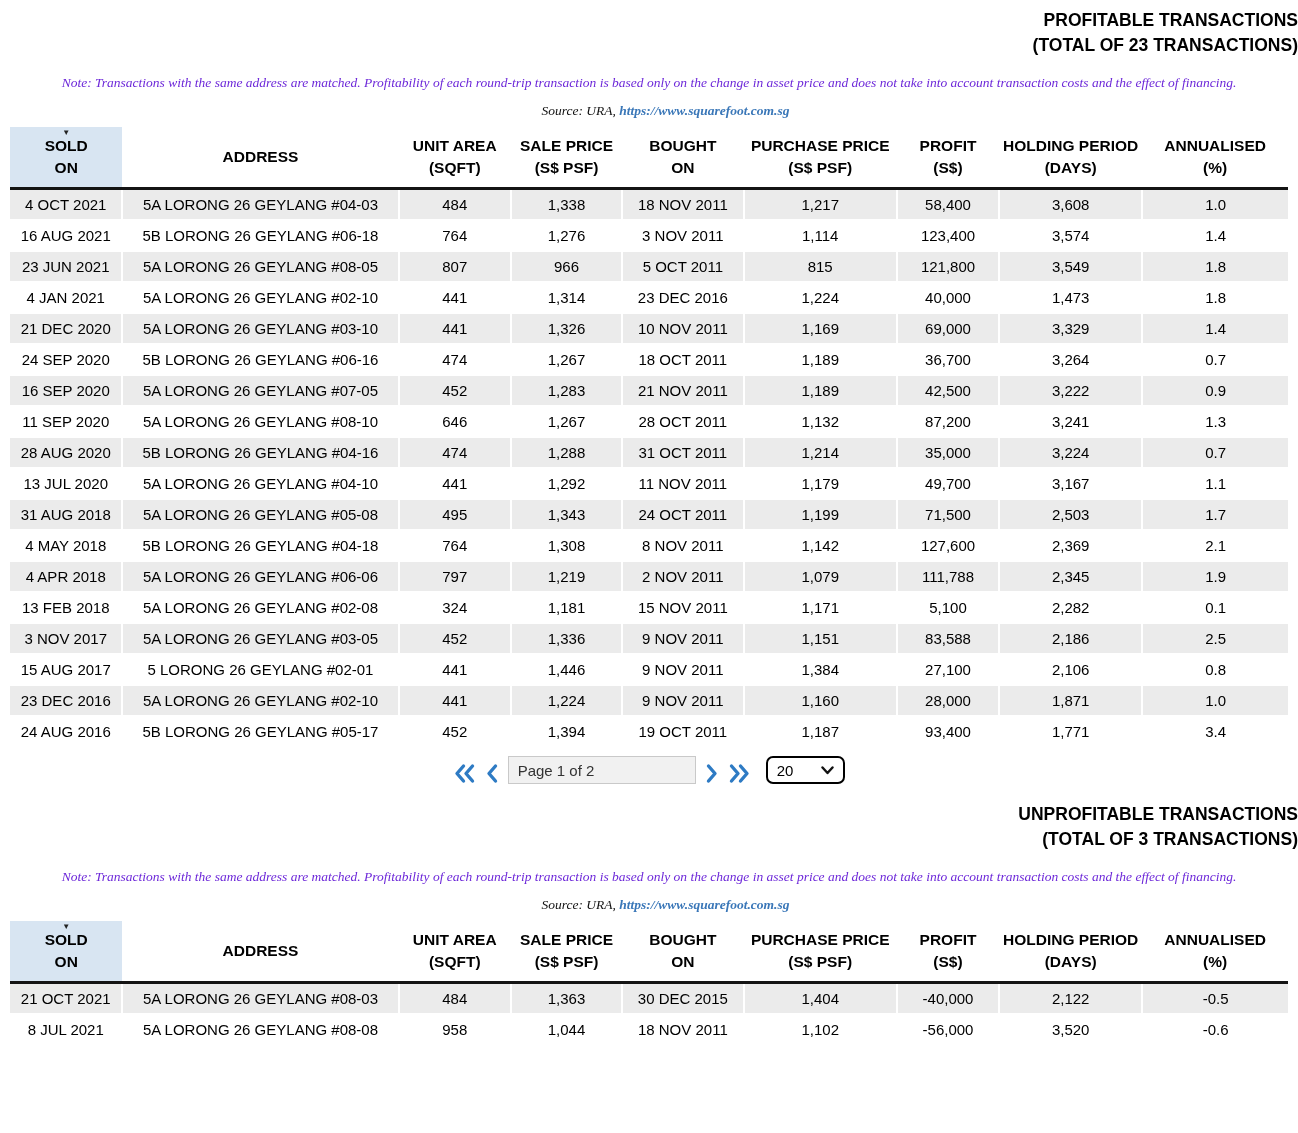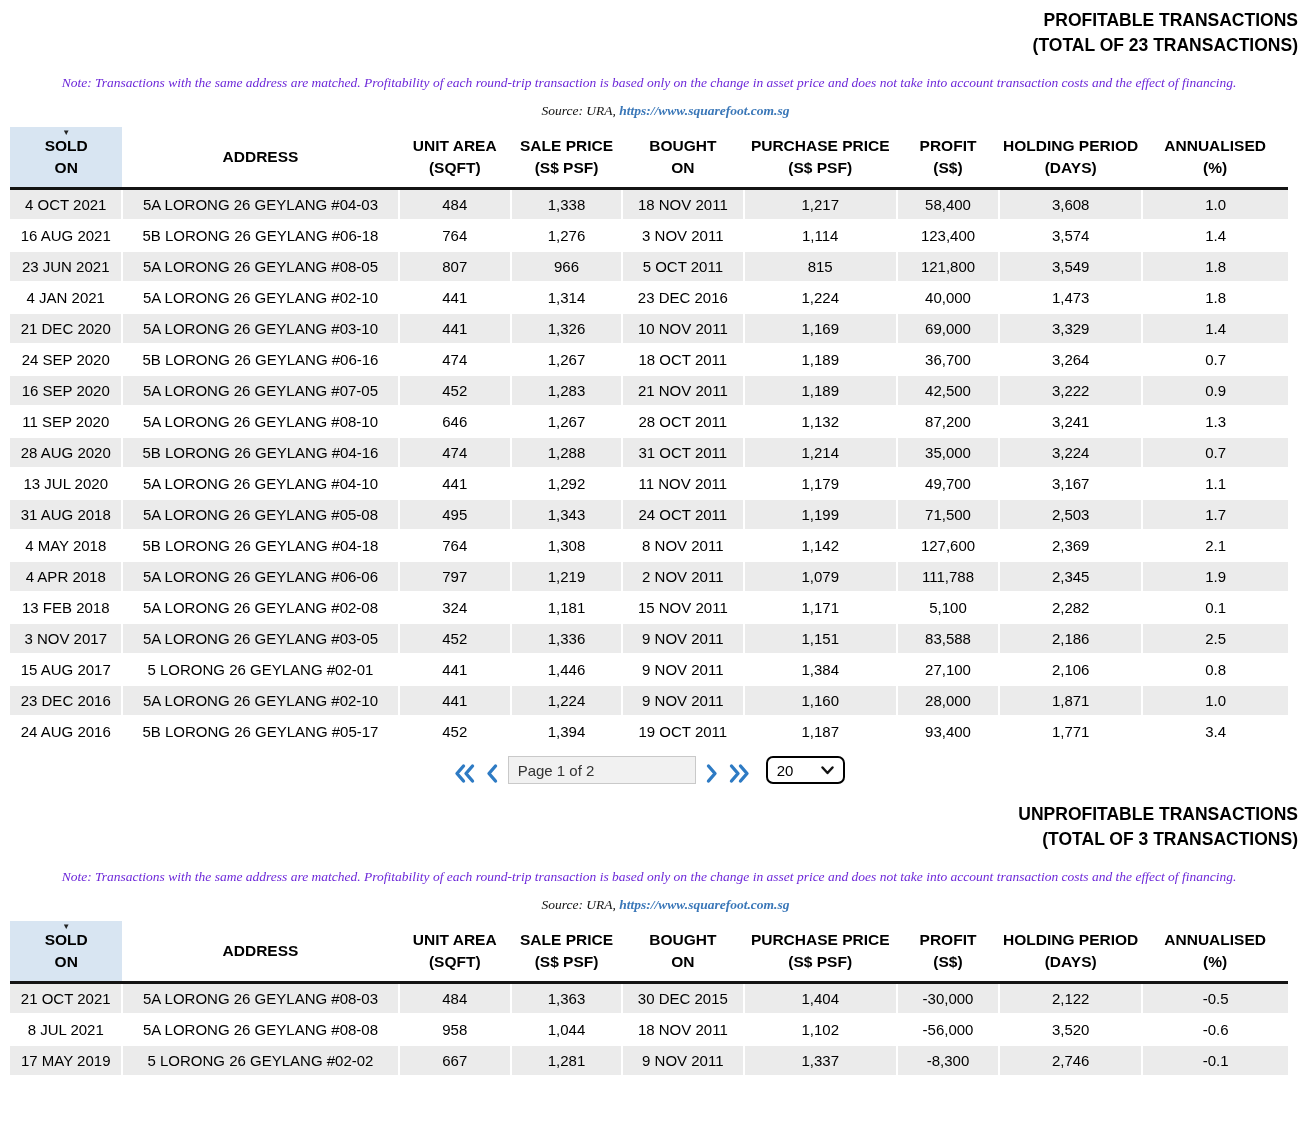--- a/index.html
+++ b/index.html
@@ -387,41 +387,30 @@
         </tr>
       </thead>
       <tbody>
         <tr>
           <td>21 OCT 2021</td>
           <td>5A LORONG 26 GEYLANG #08-03</td>
           <td>484</td>
           <td>1,363</td>
           <td>30 DEC 2015</td>
           <td>1,404</td>
-          <td>-30,000</td>
+          <td>-40,000</td>
           <td>2,122</td>
           <td>-0.5</td>
         </tr>
         <tr>
           <td>8 JUL 2021</td>
           <td>5A LORONG 26 GEYLANG #08-08</td>
           <td>958</td>
           <td>1,044</td>
           <td>18 NOV 2011</td>
           <td>1,102</td>
           <td>-56,000</td>
           <td>3,520</td>
           <td>-0.6</td>
         </tr>
-        <tr>
-          <td>17 MAY 2019</td>
-          <td>5 LORONG 26 GEYLANG #02-02</td>
-          <td>667</td>
-          <td>1,281</td>
-          <td>9 NOV 2011</td>
-          <td>1,337</td>
-          <td>-8,300</td>
-          <td>2,746</td>
-          <td>-0.1</td>
-        </tr>
       </tbody>
     </table>
 </section>
 
 </body></html>

